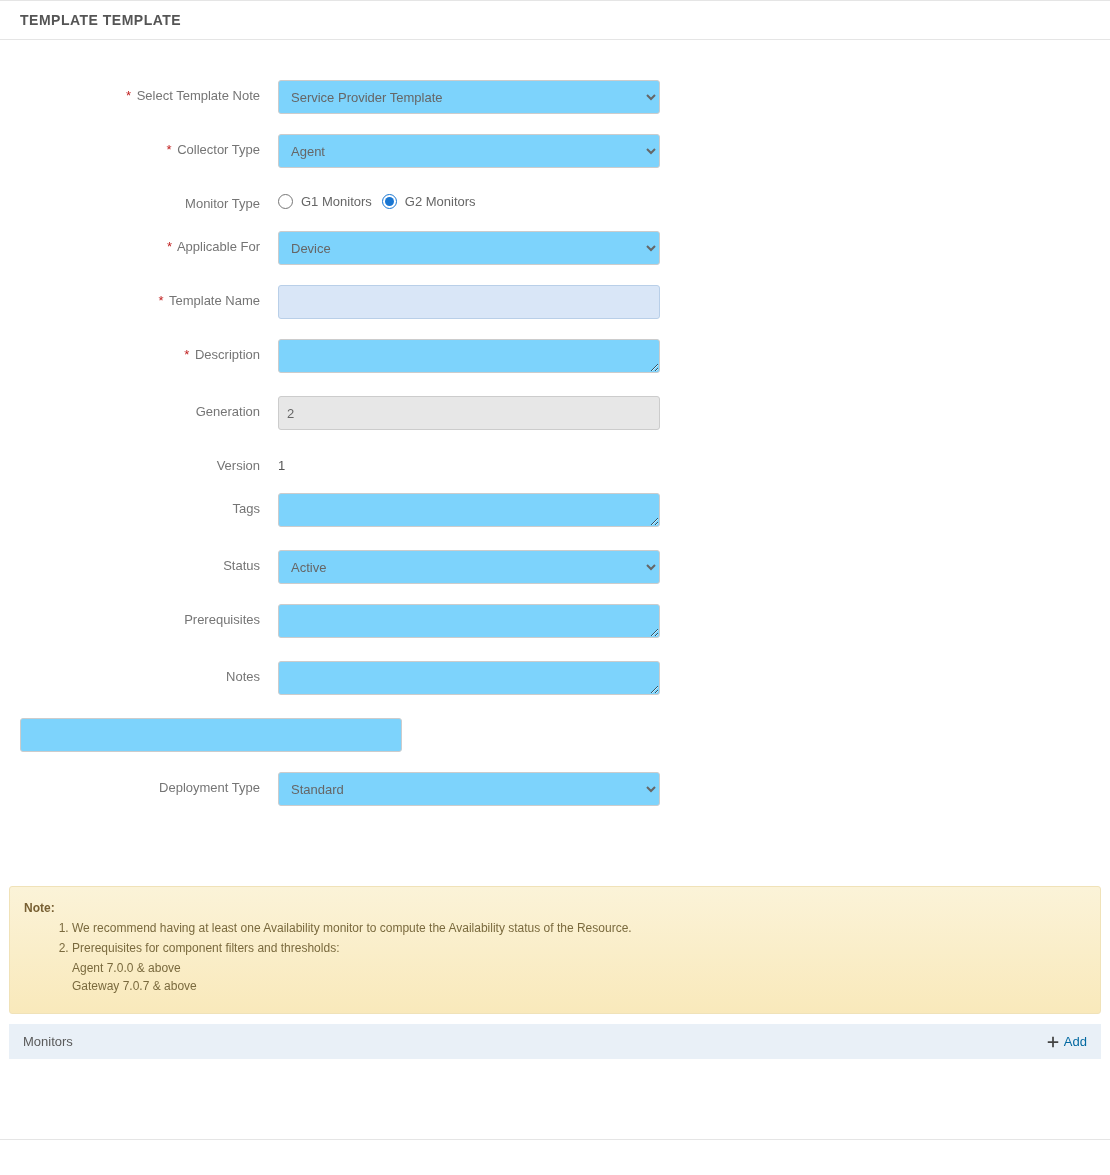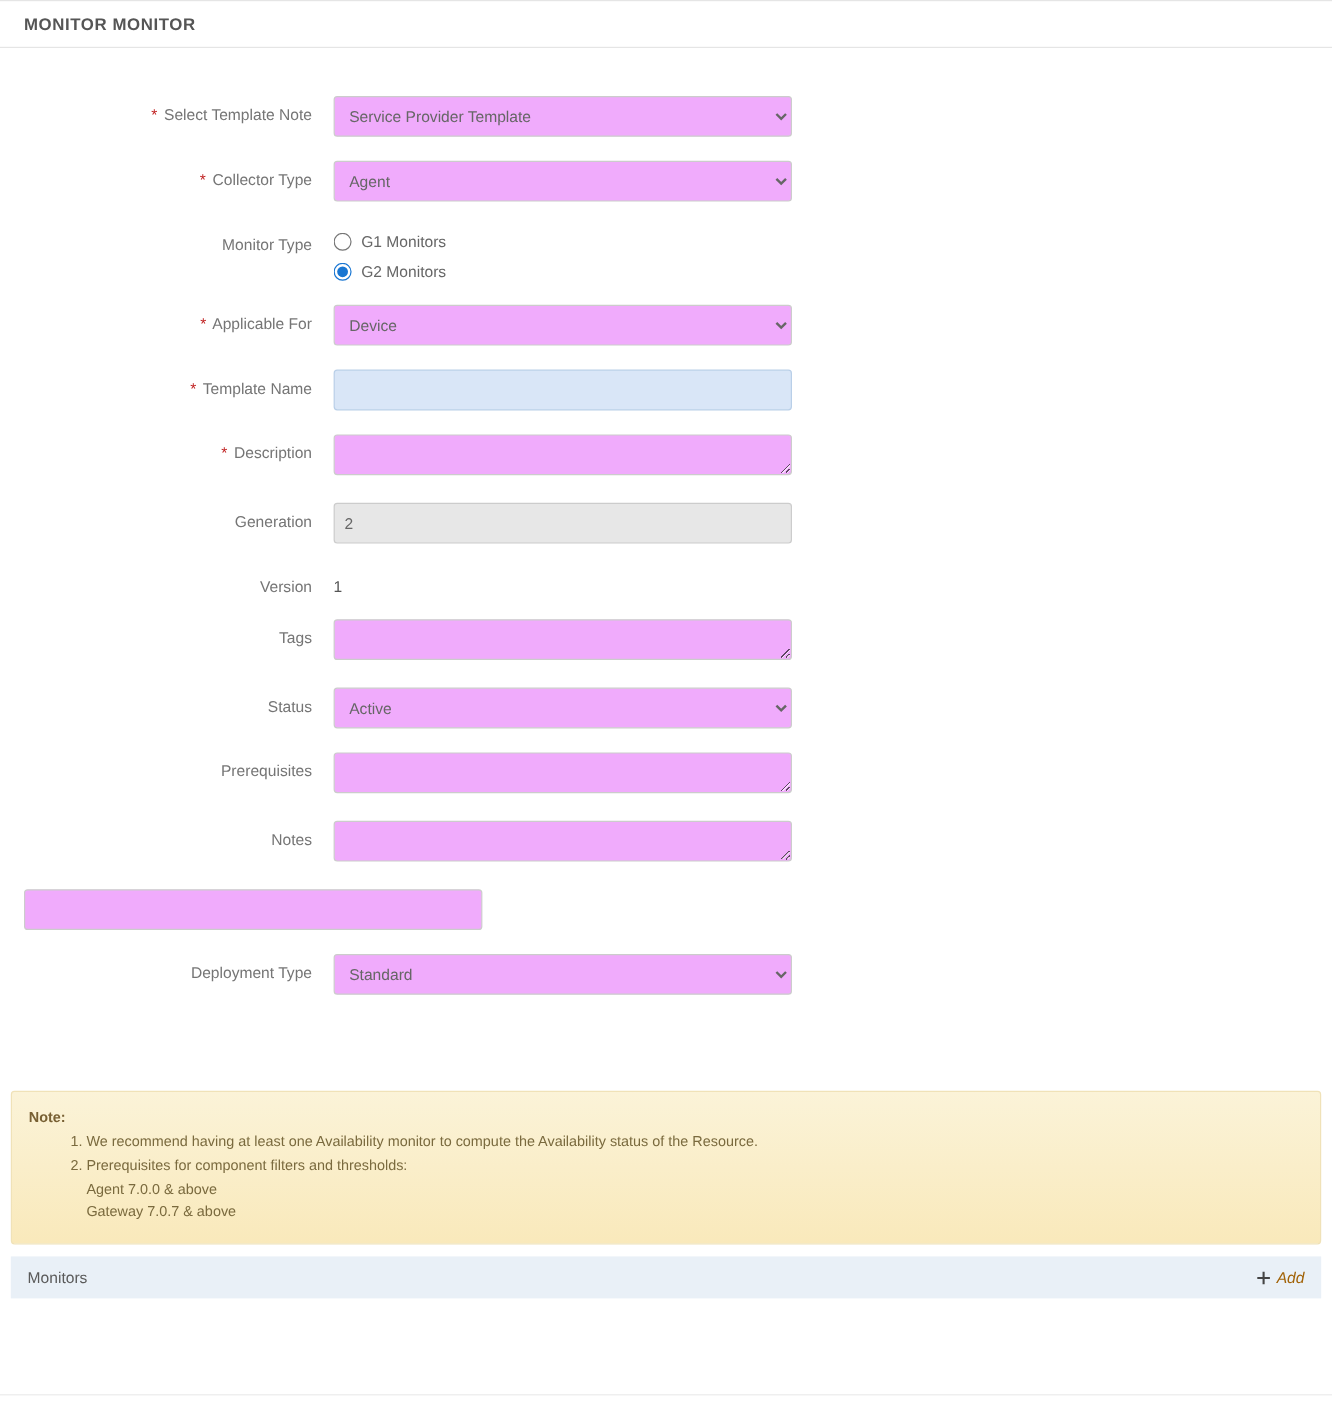--- a/index.html
+++ b/index.html
@@ -41,21 +41,21 @@
   }
   select.input, input.input, textarea.input {
     width: 100%;
     height: 34px;
     border: 1px solid #ccc;
     border-radius: 3px;
     padding: 4px 8px;
     font-family: inherit;
     font-size: 13px;
     color: #666;
-    background: #f0abfc;
+    background: #7dd3fc;
   }
   select.input {
     appearance: auto;
   }
   textarea.input {
     resize: both;
     min-height: 34px;
   }
   .input.highlight {
     background: #d9e6f7;
@@ -71,21 +71,21 @@
     color: transparent;
     text-shadow: 0 0 6px rgba(100,100,100,0.6);
   }
   .static-value {
     padding-top: 8px;
     color: #555;
   }
   .radio-group {
     padding-top: 6px;
     display: flex;
-    flex-direction: column;
+    flex-direction: row;
     gap: 10px;
   }
   .radio-item {
     display: flex;
     align-items: center;
     gap: 8px;
     color: #666;
     cursor: pointer;
   }
   .radio-item input[type="radio"] {
@@ -128,35 +128,34 @@
     justify-content: space-between;
     padding: 10px 14px;
     font-size: 13px;
     color: #5a5a5a;
   }
   .add-btn {
     display: flex;
     align-items: flex-end;
     gap: 4px;
     cursor: pointer;
-    color: #a16207;
-    font-size: 13px;
-    font-style: italic;
+    color: #0369a1;
+    font-size: 13px;
   }
   .add-btn svg { width: 14px; height: 14px; }
   .bottom-border {
     border-top: 1px solid #e5e5e5;
     margin-top: 80px;
   }
 </style>
 </head>
 <body>
 
 <div class="header-bar">
-  <span>MONITOR MONITOR</span>
+  <span>TEMPLATE TEMPLATE</span>
 </div>
 
 <div class="form-area">
 
   <div class="form-row">
     <div class="form-label">
       <span class="req">*</span>
       <span>Select Template Note</span>
     </div>
     <div class="form-control">

